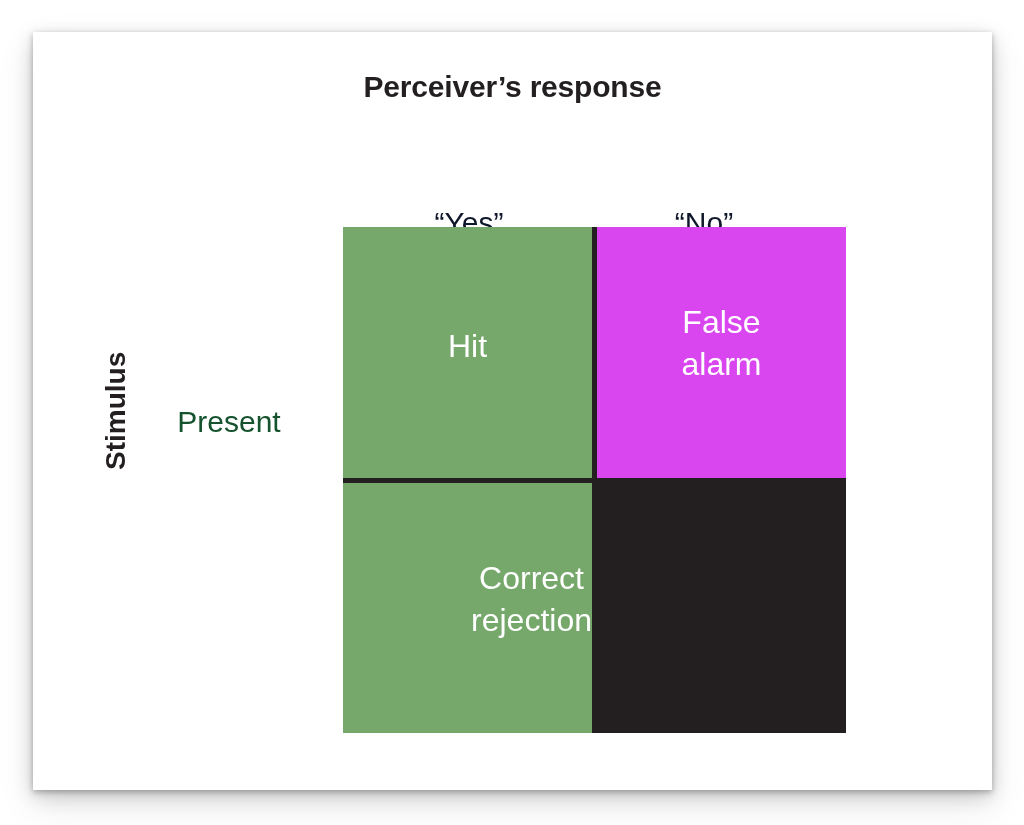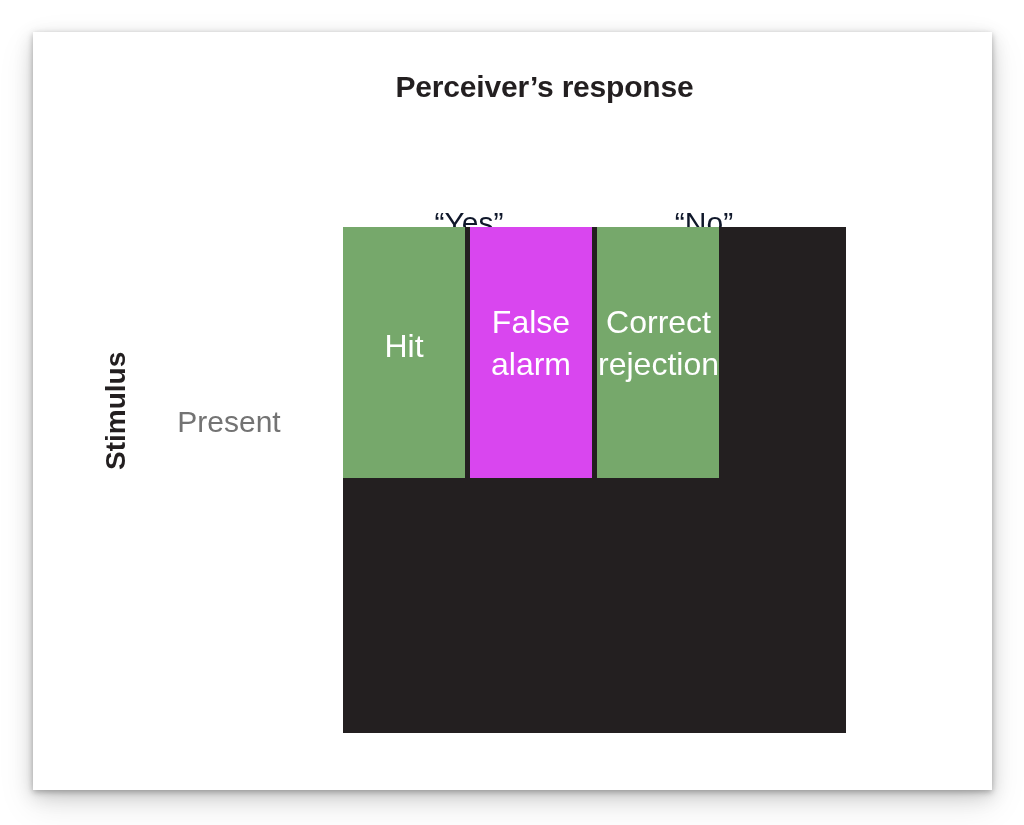--- a/index.html
+++ b/index.html
@@ -33,21 +33,20 @@
   #chart-title {
     position: absolute;
     left: 0;
     top: 38px;
     width: 959px;
     text-align: center;
     font-size: 30px;
     font-weight: bold;
     color: #231f20;
     letter-spacing: -0.2px;
-    margin-left: 32px;
   }
 
   
   .col-header {
     position: absolute;
     top: 174px;
     width: 230px;
     text-align: center;
     font-size: 30px;
     font-weight: normal;
@@ -78,35 +77,35 @@
   }
 
   
   .row-label {
     position: absolute;
     left: 100px;
     width: 192px;
     text-align: center;
     font-size: 30px;
     font-weight: normal;
-    color: #737373;
+    color: #14532d;
   }
   #row-label-present { top: 373px; }
   #row-label-absent  { top: 578px; }
 
   
   #matrix-grid {
     position: absolute;
     left: 310px;   
     top: 195px;    
     width: 503px;
     height: 506px;
     background: #231f20;
     display: grid;
-    grid-template-columns: 1fr 1fr 1fr 1fr;
+    grid-template-columns: 1fr 1fr;
     grid-template-rows: 1fr 1fr;
     gap: 5px;
     padding: 0;
     box-sizing: border-box;
   }
   .matrix-cell {
     display: flex;
     align-items: center;
     justify-content: center;
     text-align: center;

